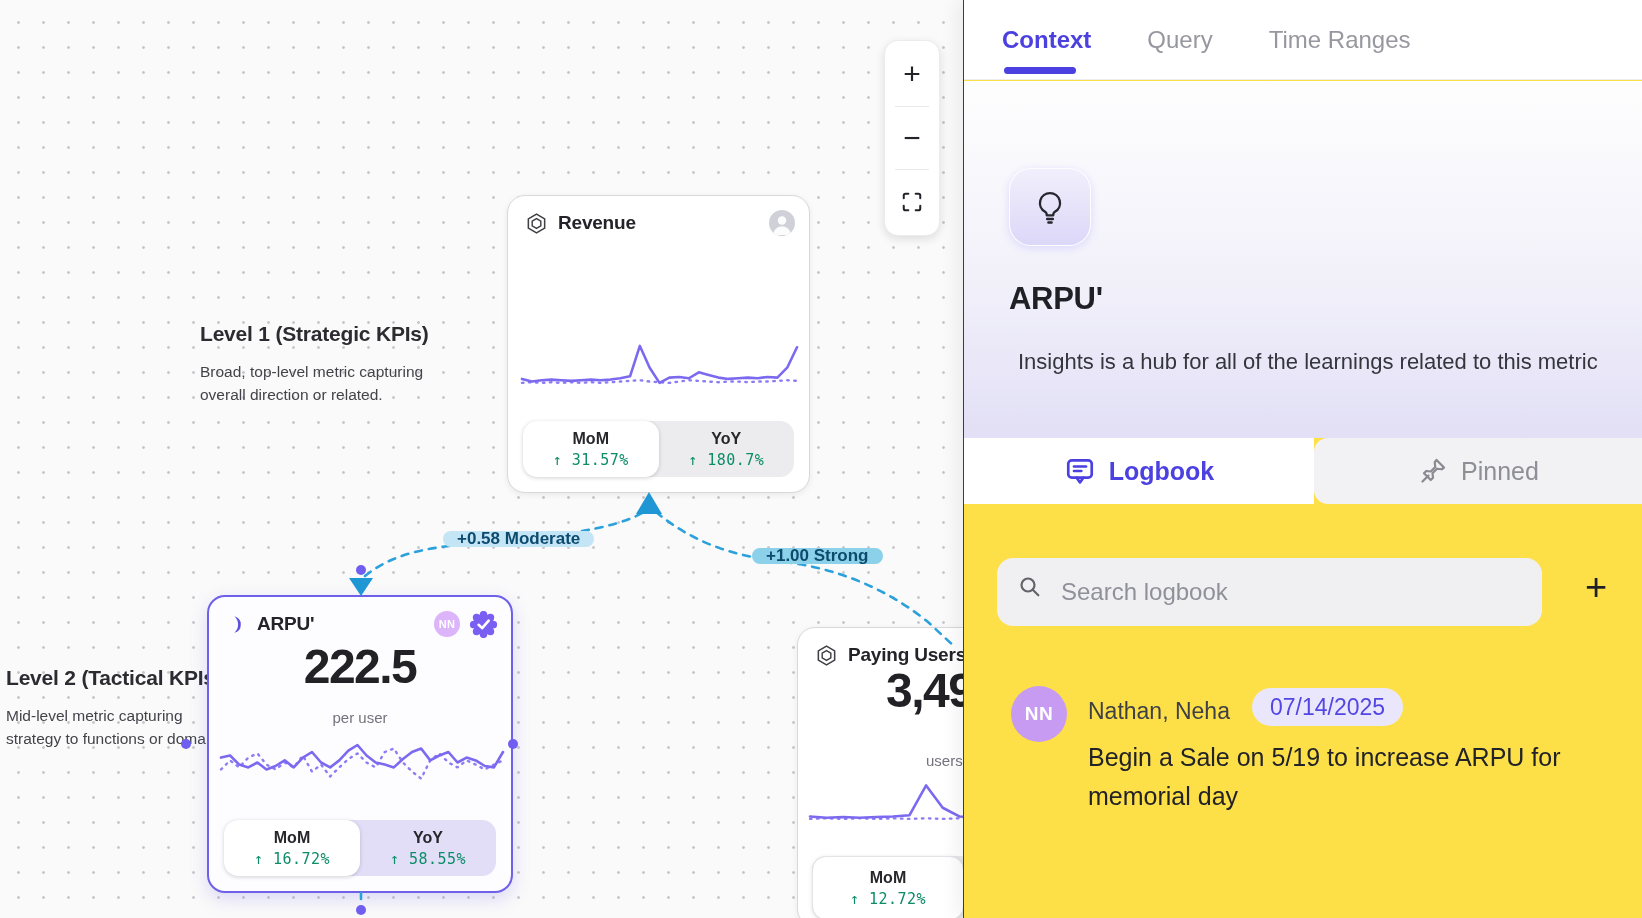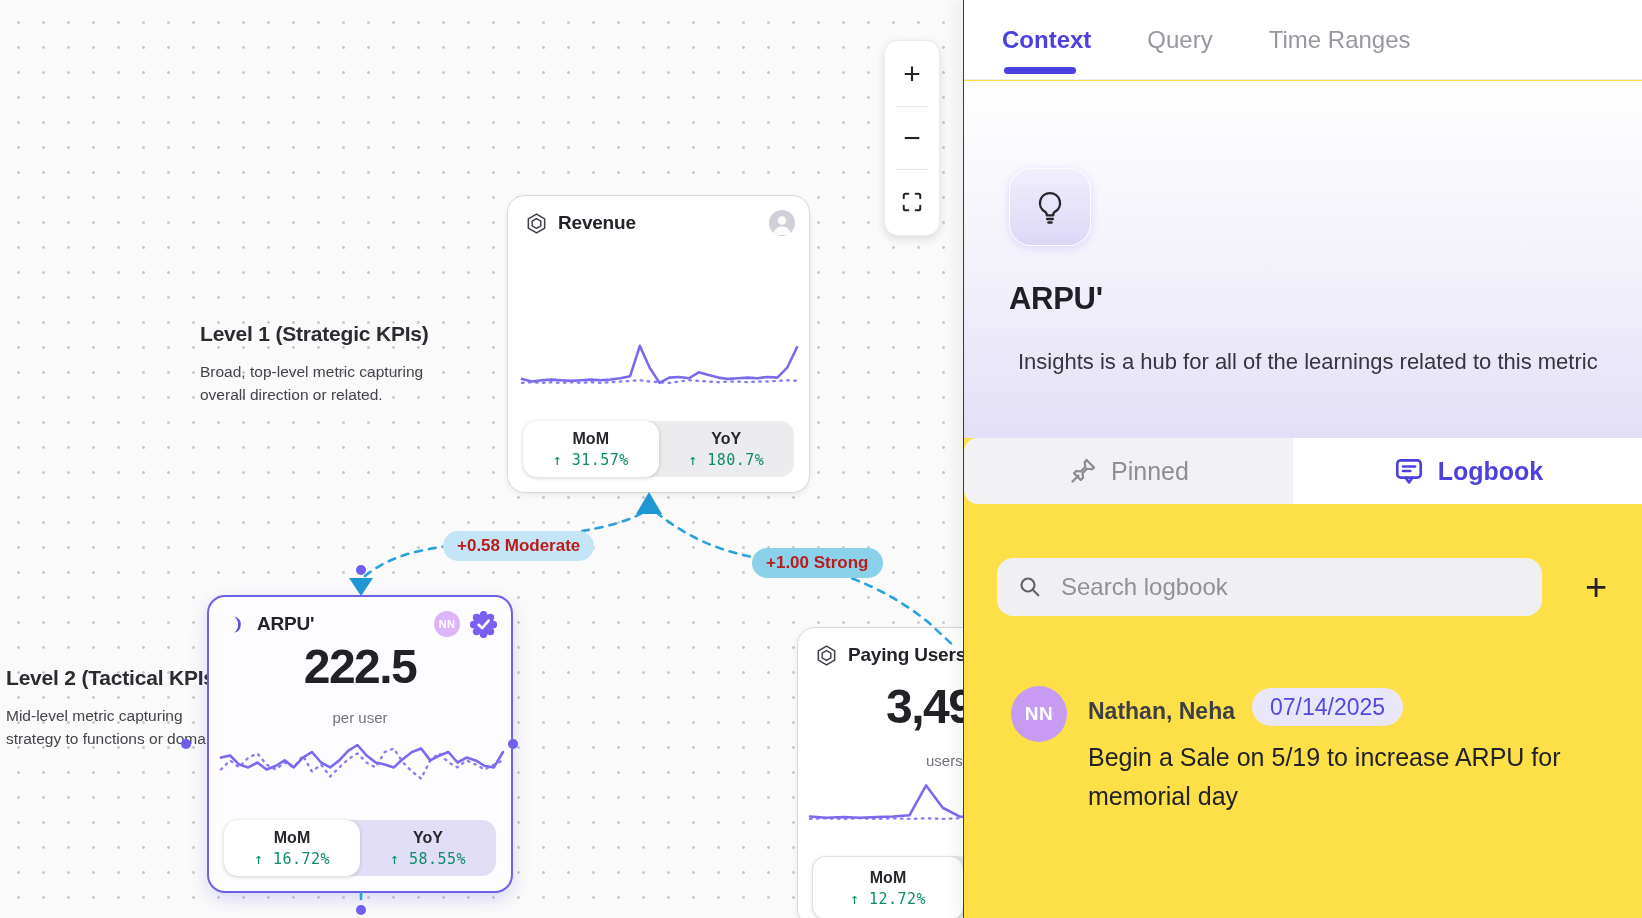--- a/index.html
+++ b/index.html
@@ -43,34 +43,34 @@
   .card-revenue .chart-box { left:14px; top:142px; width:275px; height:66px; }
 
   .card-arpu { left:207px; top:595px; width:306px; height:298px; background:#fdfcff;
     border:2px solid #6e60e8; box-shadow:0 6px 18px rgba(110,96,232,.22); }
   .card-arpu .card-value { top:42px; }
   .card-arpu .card-unit { top:112px; }
   .card-arpu .chart-box { left:12px; top:134px; width:282px; height:70px; }
   .card-arpu .card-footer { background:#e2def8; }
 
   .card-paying { left:797px; top:627px; width:306px; height:300px; }
-  .card-paying .card-value { left:88px; right:auto; text-align:left; top:51px; }
+  .card-paying .card-value { left:88px; right:auto; text-align:left; top:35px; }
   .card-paying .card-unit { left:128px; right:auto; text-align:left; top:124px; }
   .card-paying .chart-box { left:12px; top:150px; width:282px; height:62px; }
   .card-paying .footer-track { position:absolute; left:14px; right:14px; top:228px; height:64px; background:#ececee; border-radius:14px; }
   .card-paying .mom-pill { position:absolute; left:14px; top:228px; width:152px; height:64px; background:#fff;
     border:1px solid #e3e3e8; border-radius:14px; box-shadow:0 1px 4px rgba(0,0,0,.12);
     display:flex; flex-direction:column; align-items:center; justify-content:center; gap:3px; }
 
   .mini-badge { width:26px; height:26px; border-radius:50%; background:#dcb4f9; color:#fff;
     font-size:11px; font-weight:700; display:flex; align-items:center; justify-content:center; letter-spacing:0.3px; }
 
   
-  .edge-label { position:absolute; z-index:5; height:30px; padding:0 14px; border-radius:15px;
-    display:flex; align-items:center; font-size:17px; font-weight:700; color:#b91c1c; white-space:nowrap; }
+  .edge-label { position:absolute; z-index:5; height:16px; padding:0 14px; border-radius:15px;
+    display:flex; align-items:center; font-size:17px; font-weight:700; color:#0c4a6e; white-space:nowrap; }
   .edge-label.moderate { left:443px; top:531px; background:#c4e5f6; }
   .edge-label.strong { left:752px; top:548px; background:#8bd1ea; }
 
   
   .zoom-toolbar { position:absolute; left:884px; top:40px; width:56px; height:196px; background:#fff;
     border:1px solid #ececef; border-radius:14px; box-shadow:0 3px 10px rgba(0,0,0,.12);
     z-index:6; display:flex; flex-direction:column; align-items:stretch; padding:2px 0; }
   .zoom-btn { flex:1; display:flex; align-items:center; justify-content:center; font-size:30px; font-weight:500;
     color:#232329; cursor:pointer; background:none; border:none; font-family:"Liberation Sans", sans-serif; }
   .zoom-divider { height:1px; background:#e9e9ec; margin:0 10px; }
@@ -94,32 +94,32 @@
 
   .subtabs { position:absolute; left:0; top:438px; width:679px; height:66px; display:flex; }
   .subtab { display:flex; align-items:center; justify-content:center; gap:13px; cursor:pointer; }
   .subtab-logbook { width:350px; background:#ffffff; }
   .subtab-logbook .subtab-label { color:#4b40e0; font-weight:600; }
   .subtab-pinned { flex:1; background:#f2f2f4; border-radius:14px 0 0 14px; }
   .subtab-pinned .subtab-label { color:#8e8e96; font-weight:500; }
   .subtab-label { font-size:25px; }
 
   .searchrow { position:absolute; left:0; top:558px; width:679px; height:64px; }
-  .search-box { position:absolute; left:33px; top:0; width:545px; height:58px; background:#f0f0f2; border-radius:16px; }
+  .search-box { position:absolute; left:33px; top:0; width:545px; height:68px; background:#f0f0f2; border-radius:16px; }
   .search-box svg { position:absolute; left:21px; top:17px; }
   .search-input { position:absolute; left:0; top:0; width:100%; height:100%; border:none; background:transparent;
     padding-left:64px; font-size:24px; color:#33333a; font-family:"Liberation Sans", sans-serif; outline:none; }
   .search-input::placeholder { color:#90909a; }
   .add-btn { position:absolute; left:608px; top:5px; width:48px; height:48px; border:none; background:none;
     font-size:38px; font-weight:400; color:#1f1f26; cursor:pointer; font-family:"Liberation Sans", sans-serif; line-height:48px; }
 
   .entry { position:absolute; left:0; top:680px; width:679px; }
   .entry-avatar { position:absolute; left:47px; top:6px; width:56px; height:56px; border-radius:50%;
     background:#c79bf2; color:#fff; font-size:19px; font-weight:600; display:flex; align-items:center; justify-content:center; letter-spacing:0.5px; }
-  .entry-author { position:absolute; left:124px; top:18px; font-size:23px; font-weight:700; color:#3f3f46; white-space:nowrap; }
+  .entry-author { position:absolute; left:124px; top:18px; font-size:23px; font-weight:400; color:#3f3f46; white-space:nowrap; }
   .entry-date { position:absolute; left:288px; top:8px; height:38px; padding:0 18px; background:#eae7fc;
     border-radius:19px; display:flex; align-items:center; font-size:23px; color:#5247e3; }
   .entry-note { position:absolute; left:124px; top:58px; width:520px; font-size:25px; line-height:39px; color:#222228; }
 </style>
 </head>
 <body>
 
 <div class="stage">
 
   <div class="canvas">
@@ -292,40 +292,40 @@
             <path d="M10.2 19.6 h3.6"></path>
             <path d="M11 21.8 h2"></path>
           </g>
         </svg>
       </div>
       <div class="hero-name">ARPU'</div>
       <div class="hero-desc">Insights is a hub for all of the learnings related to this metric</div>
     </div>
 
     <div class="subtabs">
-      <div class="subtab subtab-pinned">
-        <svg width="30" height="30" viewBox="0 0 24 24">
-          <g fill="none" stroke="#8a8a91" stroke-width="1.8" stroke-linecap="round" stroke-linejoin="round">
-            <path d="M14.8 3.2 L20.8 9.2 L19 10.6 L15.2 10.2 L11.6 13.8 L12 17.4 L10.2 19.2 L4.8 13.8 L6.6 12 L10.2 12.4 L13.8 8.8 L13.4 5 Z"></path>
-            <path d="M8.4 15.6 L3.6 20.4"></path>
-          </g>
-        </svg>
-        <span class="subtab-label">Pinned</span>
-      </div>
       <div class="subtab subtab-logbook">
         <svg width="32" height="32" viewBox="0 0 24 24">
           <g fill="none" stroke="#4b40e0" stroke-width="2" stroke-linecap="round" stroke-linejoin="round">
             <rect x="3.2" y="4" width="17.6" height="13" rx="2.6"></rect>
             <path d="M7.5 8.6 h9"></path>
             <path d="M7.5 12 h5.5"></path>
             <path d="M9.5 17 l2.5 3.6 l2.5-3.6"></path>
           </g>
         </svg>
         <span class="subtab-label">Logbook</span>
       </div>
+      <div class="subtab subtab-pinned">
+        <svg width="30" height="30" viewBox="0 0 24 24">
+          <g fill="none" stroke="#8a8a91" stroke-width="1.8" stroke-linecap="round" stroke-linejoin="round">
+            <path d="M14.8 3.2 L20.8 9.2 L19 10.6 L15.2 10.2 L11.6 13.8 L12 17.4 L10.2 19.2 L4.8 13.8 L6.6 12 L10.2 12.4 L13.8 8.8 L13.4 5 Z"></path>
+            <path d="M8.4 15.6 L3.6 20.4"></path>
+          </g>
+        </svg>
+        <span class="subtab-label">Pinned</span>
+      </div>
     </div>
 
     <div class="searchrow">
       <div class="search-box">
         <svg width="24" height="24" viewBox="0 0 24 24">
           <circle cx="10" cy="10" r="6.5" fill="none" stroke="#63636b" stroke-width="2.2"></circle>
           <path d="M15 15 L20.3 20.3" stroke="#63636b" stroke-width="2.2" stroke-linecap="round"></path>
         </svg>
         <input class="search-input" type="text" placeholder="Search logbook" style="">
       </div>

